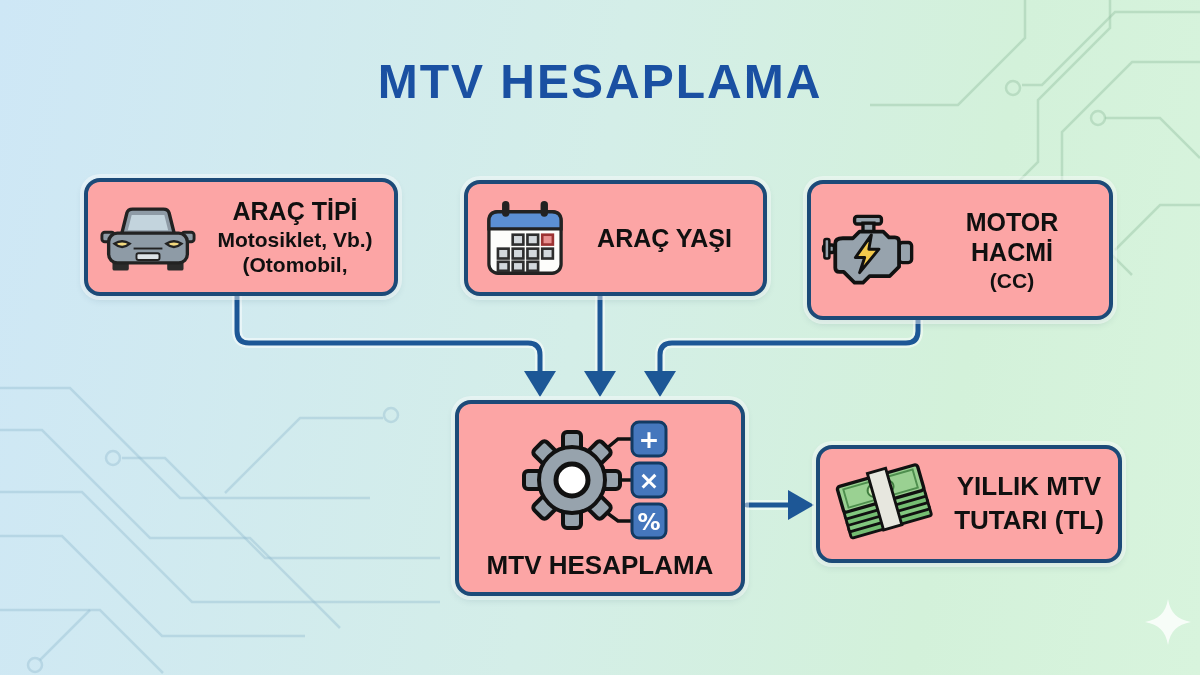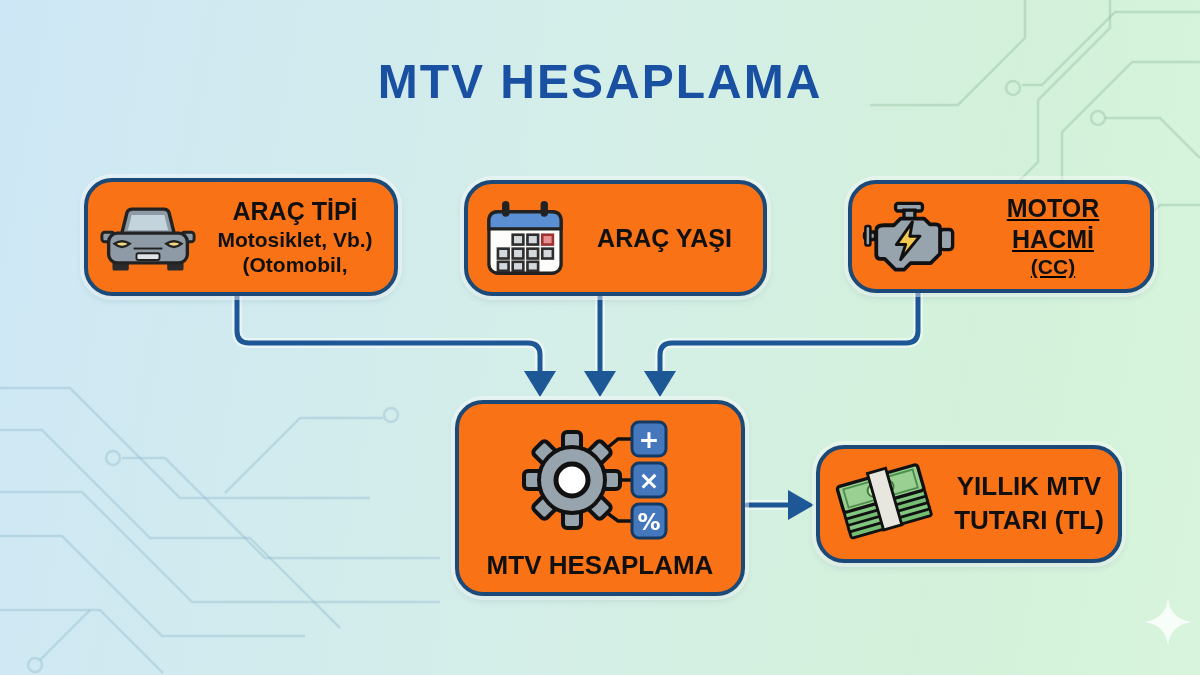--- a/index.html
+++ b/index.html
@@ -8,21 +8,21 @@
     font-family:"Liberation Sans",sans-serif;
     background:linear-gradient(100deg,#cee7f6 0%,#d4eee8 48%,#d3f1da 78%,#d8f4dd 100%);
   }
   .layer{position:absolute;left:0;top:0;width:1200px;height:675px;pointer-events:none;}
   .deco{position:absolute;}
   .title{
     position:absolute;left:0;top:54px;width:1200px;text-align:center;
     font-size:48px;font-weight:bold;letter-spacing:2px;color:#1a50a2;z-index:3;
   }
   .node{
-    position:absolute;background:#f97316;border:4px solid #1c4a78;border-radius:28px;
+    position:absolute;background:#fca5a5;border:4px solid #1c4a78;border-radius:16px;
     box-shadow:0 0 0 4px rgba(255,255,255,0.45),0 3px 8px rgba(20,60,90,0.18);
     display:flex;align-items:center;z-index:2;box-sizing:border-box;
   }
   .node .icon{flex:0 0 auto;display:flex;align-items:center;justify-content:center;}
   .node .txt{flex:1 1 auto;text-align:center;color:#101010;line-height:1.22;padding:0 8px;}
   .h1{font-size:25px;font-weight:bold;}
   .h2{font-size:21px;font-weight:bold;}
   .node-center{flex-direction:column;justify-content:flex-start;padding-top:12px;}
   .node-center .txt{flex:0 0 auto;padding:6px 0 0 0;font-size:26px;font-weight:bold;}
   .result .txt{font-size:26px;font-weight:bold;line-height:1.3;}
@@ -129,21 +129,21 @@
         <rect x="35" y="77" width="13" height="11"></rect>
         <rect x="53" y="77" width="13" height="11"></rect>
       </g>
     </svg>
   </span>
   <div class="txt">
     <div class="h1">ARAÇ YAŞI</div>
   </div>
 </div>
 
-<div class="node" style="left:848px;top:180px;width:306px;height:113px;text-decoration:underline;">
+<div class="node" style="left:807px;top:180px;width:306px;height:140px;">
   <span class="icon" style="margin-left:10px;">
     <svg width="94" height="80" viewBox="0 0 112 92">
       <rect x="40" y="6" width="32" height="9" rx="3" fill="#97a3ad" stroke="#111" stroke-width="4"></rect>
       <rect x="50" y="14" width="13" height="13" fill="#97a3ad" stroke="#111" stroke-width="4"></rect>
       <rect x="3" y="40" width="13" height="9" rx="3" fill="#97a3ad" stroke="#111" stroke-width="4"></rect>
       <rect x="4" y="33" width="6" height="23" rx="2" fill="#97a3ad" stroke="#111" stroke-width="3"></rect>
       <rect x="93" y="37" width="15" height="24" rx="4" fill="#97a3ad" stroke="#111" stroke-width="4"></rect>
       <path d="M26 32 L38 32 L46 24 L74 24 L81 31 L88 31 Q93 31 93 36 L93 66 L82 77 L58 77 L50 85 L40 85 L27 72 L22 72 Q17 72 17 67 L17 38 Q17 32 26 32 Z" fill="#97a3ad" stroke="#111" stroke-width="4.5" stroke-linejoin="round"></path>
       <path d="M60 28 L41 55 L52 55 L46 73 L69 45 L57 45 Z" fill="#f2c94c" stroke="#111" stroke-width="3.5" stroke-linejoin="round"></path>
     </svg>

